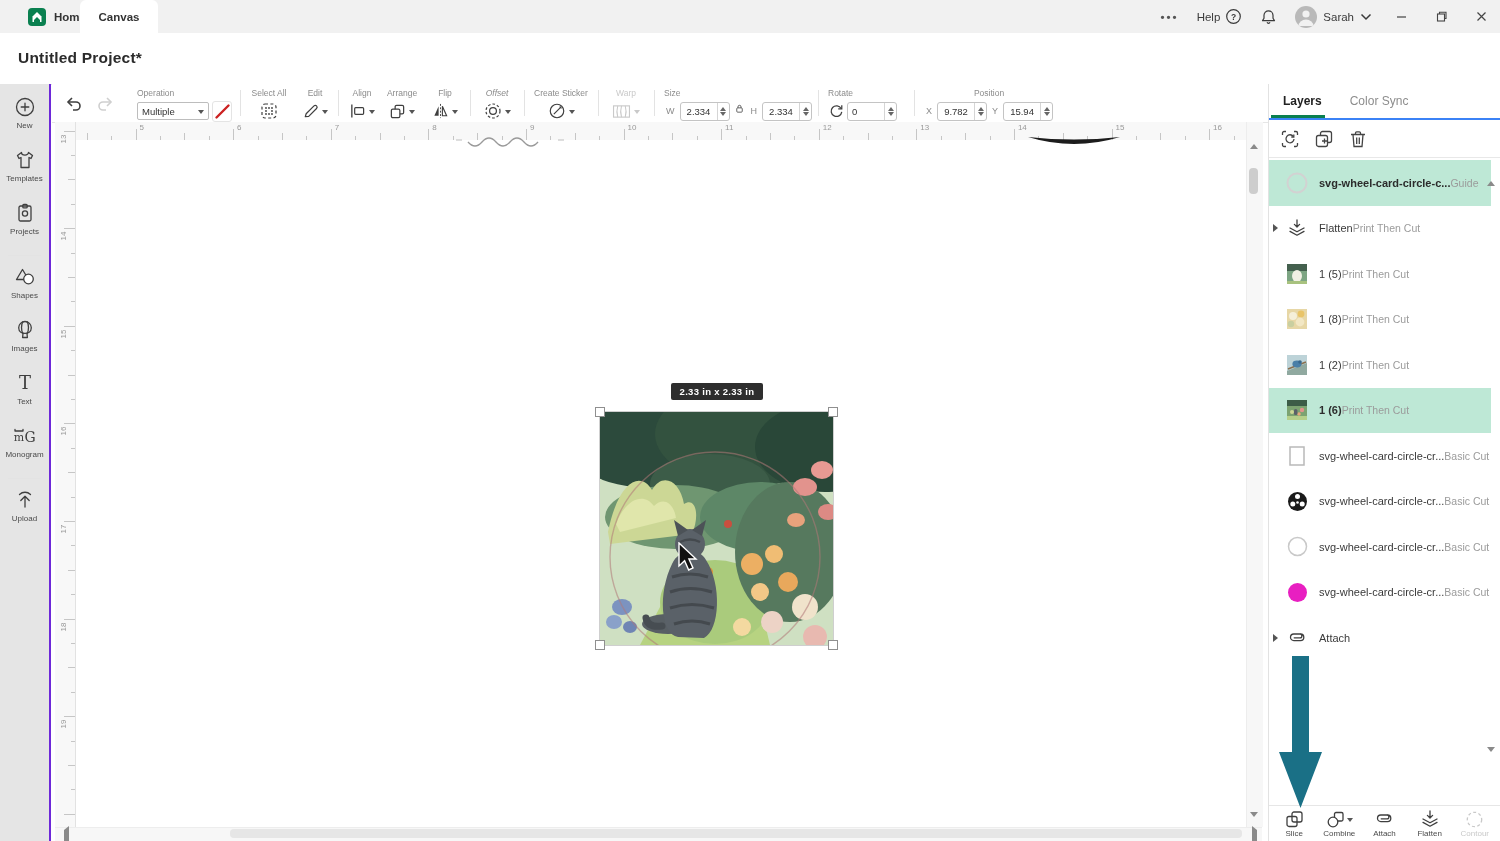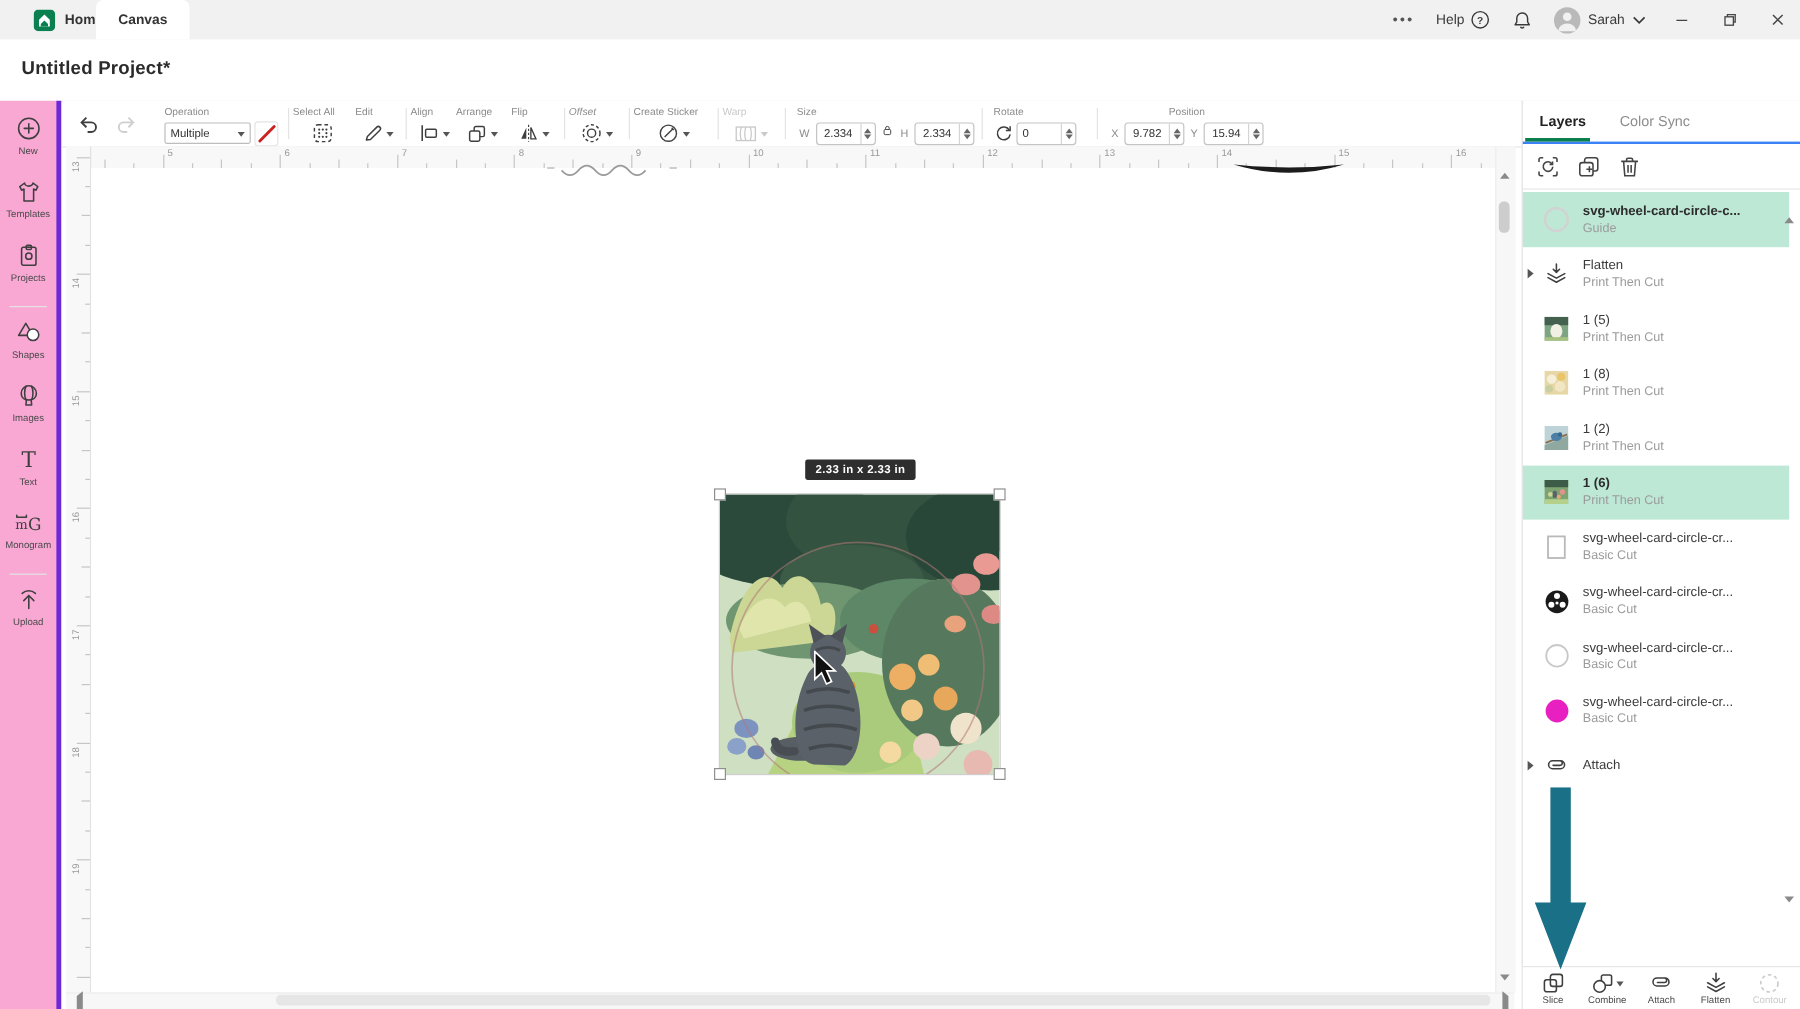--- a/index.html
+++ b/index.html
@@ -25,40 +25,40 @@
   .header{position:absolute;left:0;top:33px;width:1500px;height:51px;background:#fff;border-bottom:1px solid #e6e6e6;}
   .proj-title{position:absolute;left:18px;top:16px;font-size:15.5px;font-weight:700;color:#2b2b2b;letter-spacing:.2px;}
   .header-right{position:absolute;right:20px;top:0;height:51px;display:flex;align-items:center;gap:22px;font-size:11.5px;color:#3c3c3c;}
   .hr-item{display:flex;align-items:center;gap:6px;cursor:pointer;}
   .make-btn{background:#0a7f4f;color:#fff;font-size:12px;font-weight:700;border:none;border-radius:16px;width:100px;height:30px;cursor:pointer;}
 
   
   .toolbar{position:absolute;left:52px;top:84px;width:1216px;height:38px;background:#fff;border-bottom:1px solid #e6e6e6;}
   .tb-btn{position:absolute;top:12px;cursor:pointer;}
   .tb-div{position:absolute;top:6px;height:26px;width:1px;background:#e3e3e3;}
-  .tb-group{position:absolute;top:4px;font-size:8.5px;color:#8b8b8b;}
+  .tb-group{position:absolute;top:4px;font-size:8.5px;color:#8b8b8b;text-align:center;}
   .tb-group .g-label{height:11px;line-height:11px;white-space:nowrap;}
   .tb-group .g-row{margin-top:2px;display:flex;align-items:center;justify-content:center;gap:3px;height:20px;color:#3f3f3f;}
   .tb-group.left-align{text-align:left;}
   .tb-group.left-align .g-row{justify-content:flex-start;}
   .tb-group.disabled,.tb-group.disabled .g-row{color:#c9c9c9;}
   .select-box{display:flex;align-items:center;justify-content:space-between;width:64px;height:16px;border:1px solid #bdbdbd;border-radius:2px;font-size:9.5px;color:#333;padding:0 4px;background:#fff;cursor:pointer;}
   .caret{width:0;height:0;border:3.5px solid transparent;border-top:4.5px solid #555;margin-top:4px;display:inline-block;}
   .caret.dis{border-top-color:#c9c9c9;}
   .pen-swatch{width:19px;height:19px;border:1px solid #e4e4e4;border-radius:3px;position:relative;background:#fff;cursor:pointer;}
   .pen-swatch svg{position:absolute;left:0;top:0;}
   .spin{display:inline-flex;align-items:stretch;border:1px solid #c4c4c4;border-radius:3px;height:17px;background:#fff;cursor:text;}
   .spin-val{padding:0 4px;font-size:9.5px;color:#333;min-width:28px;display:flex;align-items:center;justify-content:center;}
   .spin-btns{display:flex;flex-direction:column;align-items:center;justify-content:space-evenly;border-left:1px solid #d5d5d5;width:11px;cursor:pointer;}
   .tri-u{width:0;height:0;border:3px solid transparent;border-bottom:4px solid #666;}
   .tri-d{width:0;height:0;border:3px solid transparent;border-top:4px solid #666;}
   .axis-l{font-size:9px;color:#8b8b8b;margin:0 2px;}
 
   
-  .sidebar{position:absolute;left:0;top:84px;width:51px;height:757px;background:#f9a8d4;border-right:4px solid #6d28d9;padding-top:12px;box-sizing:border-box;}
+  .sidebar{position:absolute;left:0;top:84px;width:51px;height:757px;background:#e5e5e5;border-right:2px solid #6d28d9;padding-top:12px;box-sizing:border-box;}
   .side-item{height:47px;display:flex;flex-direction:column;align-items:center;justify-content:flex-start;gap:3px;margin-bottom:6px;cursor:pointer;}
   .side-ico{height:22px;display:flex;align-items:center;}
   .side-label{font-size:8px;color:#4a4a4a;}
   .side-div{height:1px;background:#e3e3e3;margin:2px 8px 10px 8px;}
 
   
   .ruler-top{position:absolute;left:75px;top:122px;width:1171px;height:18px;background:#f8f8f8;border-bottom:1px solid #e2e2e2;overflow:hidden;}
   .ruler-left{position:absolute;left:55px;top:122px;width:20px;height:705px;background:#f8f8f8;border-right:1px solid #e2e2e2;overflow:hidden;}
   .ruler-corner{position:absolute;left:55px;top:122px;width:20px;height:18px;background:#f8f8f8;}
   .ruler-top .tick{position:absolute;bottom:0;width:1px;background:#c6c6c6;}
@@ -88,21 +88,21 @@
   .lp-underline{position:absolute;left:2px;top:31px;width:54px;height:3px;background:#0a7f4f;}
   .lp-tools{position:absolute;left:10px;top:40px;height:30px;display:flex;align-items:center;gap:12px;}
   .lp-tool{width:22px;height:22px;display:flex;align-items:center;justify-content:center;cursor:pointer;}
   .lp-tools-border{position:absolute;left:0;top:73px;width:100%;height:1px;background:#e8e8e8;}
   .lp-list{position:absolute;left:0;top:76px;width:100%;height:605px;overflow:hidden;}
   .layer-row{height:45.5px;display:flex;align-items:center;width:calc(100% - 9px);cursor:pointer;}
   .layer-row.selected{background:#bee8d6;}
   .chev{width:16px;display:flex;justify-content:center;}
   .chev .tri-right{border-left-color:#555;border-width:4px;border-left-width:5px;}
   .ly-ico{width:24px;display:flex;justify-content:center;margin-right:10px;}
-  .ly-txt{display:flex;flex-direction:column;line-height:14px;}
+  .ly-txt{display:flex;flex-direction:row;line-height:14px;}
   .ly-name{font-size:11px;color:#3a3a3a;}
   .layer-row.selected .ly-name{font-weight:700;color:#2c2c2c;}
   .ly-type{font-size:10.5px;color:#9b9b9b;}
   .lp-scrollup{position:absolute;right:5px;top:80px;}
   .lp-scrolldown{position:absolute;right:5px;top:668px;}
   .lp-blank{position:absolute;left:0;top:681px;width:100%;height:40px;background:#fbfbfb;border-top:1px solid #e6e6e6;display:flex;align-items:center;box-sizing:border-box;}
   .blank-swatch{width:36px;height:30px;background:#fff;border:1px solid #c2c2c2;margin-left:6px;cursor:pointer;}
   .blank-label{font-size:9.5px;color:#555;margin-left:12px;}
   .lp-actions{position:absolute;left:0;top:721px;width:100%;height:36px;border-top:1px solid #e6e6e6;display:flex;align-items:center;justify-content:space-evenly;background:#fff;}
   .act-btn{display:flex;flex-direction:column;align-items:center;gap:1px;font-size:8px;color:#4a4a4a;cursor:pointer;width:40px;}

